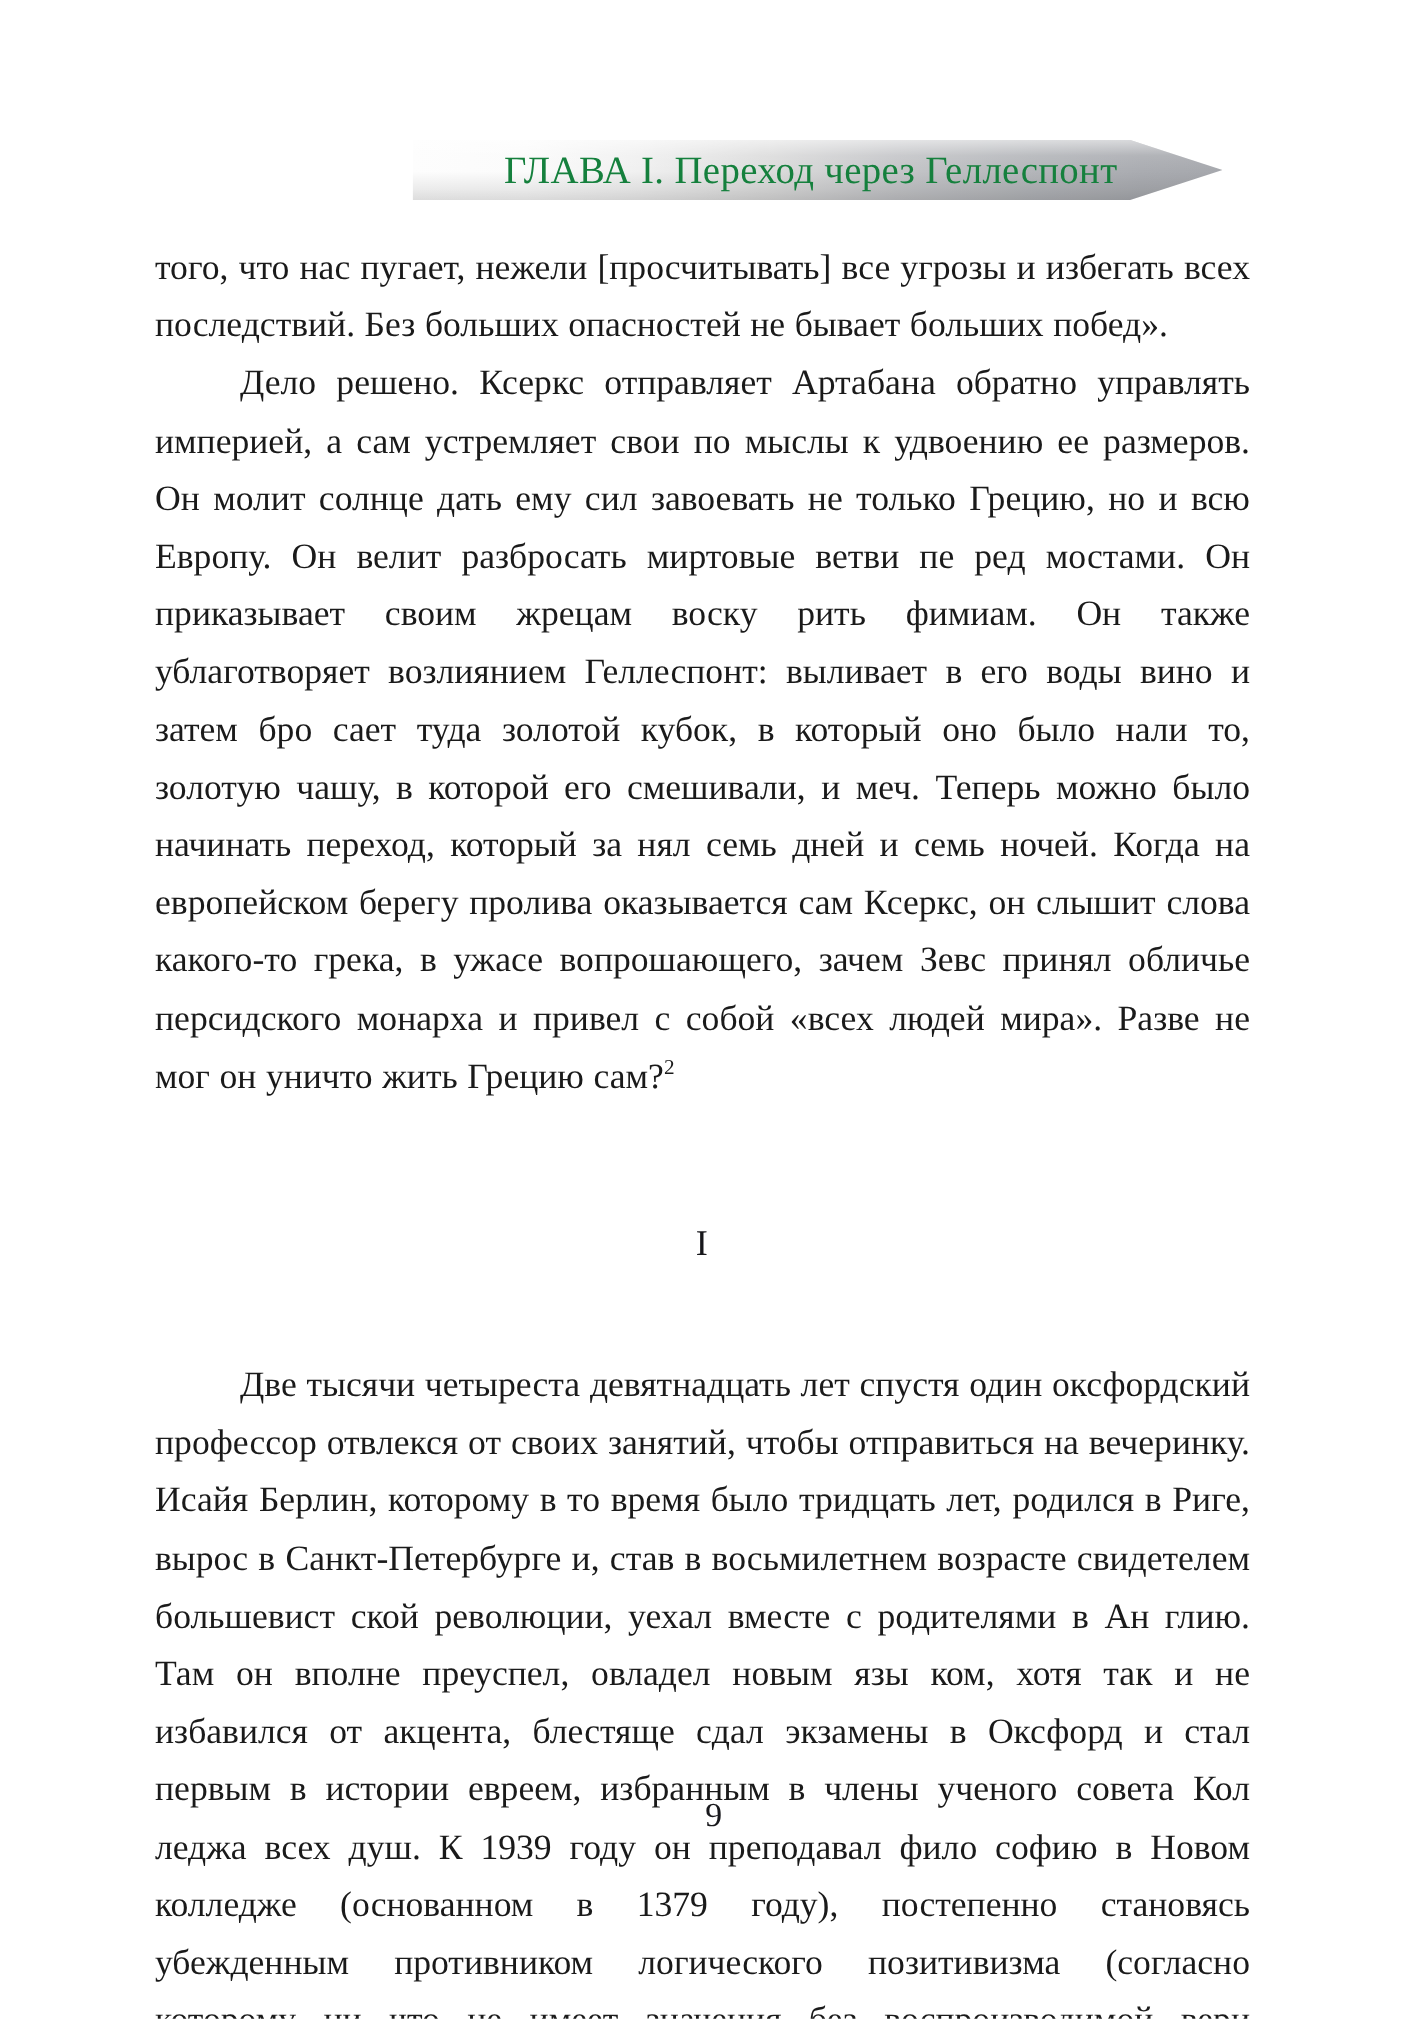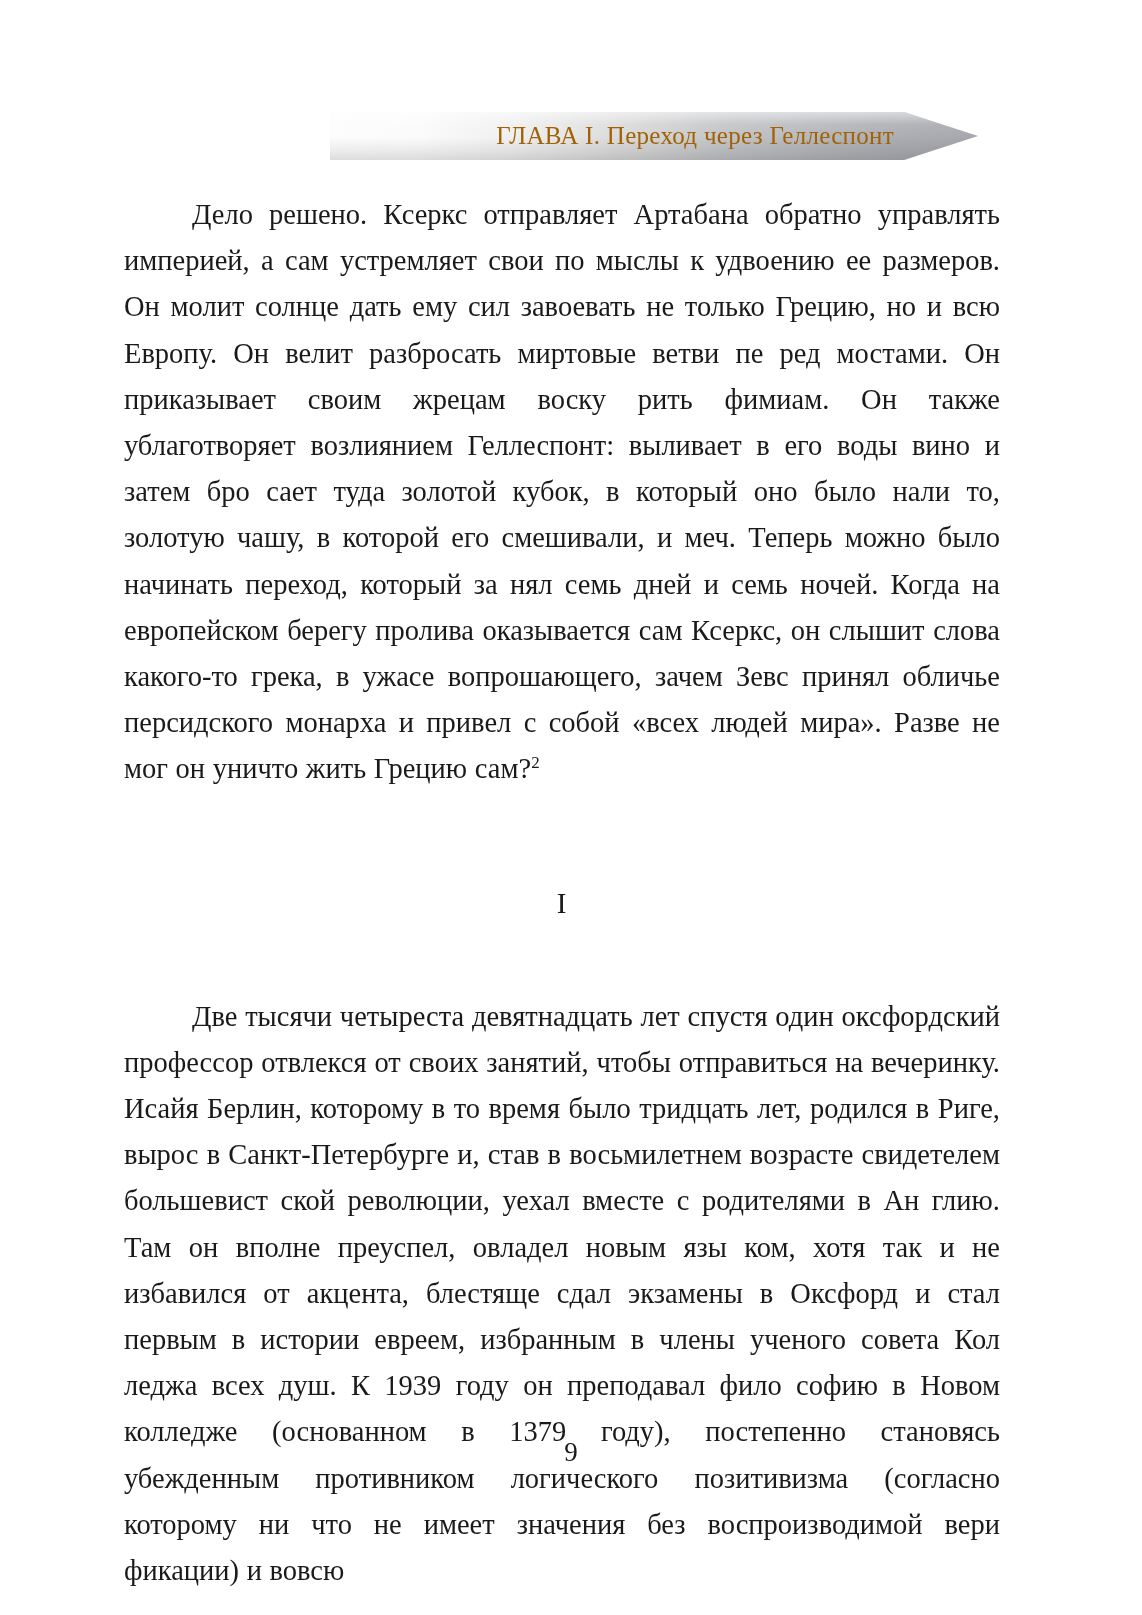--- a/index.html
+++ b/index.html
@@ -57,23 +57,23 @@
         rgba(255,255,255,0.10) 26%,
         rgba(0,0,0,0.00) 52%,
         rgba(0,0,0,0.07) 82%,
         rgba(0,0,0,0.13) 100%);
   }
   .header-title {
     position: absolute;
     right: 84px;
     top: 50%;
     transform: translateY(-50%);
-    font-size: 25px;
+    font-size: 31px;
     letter-spacing: 0.3px;
-    color: #a16207;
+    color: #15803d;
     white-space: nowrap;
     font-family: "Liberation Serif", "DejaVu Serif", serif;
   }
 
   
   .column {
     position: absolute;
     left: 124px;
     top: 192px;
     width: 876px;
@@ -132,20 +132,21 @@
 <div class="page">
 
   <div class="header-band">
     <div class="header-band-shape"></div>
     <div class="header-band-shade"></div>
     <div class="header-title">ГЛАВА I. Переход через Геллеспонт</div>
   </div>
 
   <div class="column">
 
+    <p class="para">того, что нас пугает, нежели [просчитывать] все угрозы и избегать всех последствий. Без больших опасностей не бывает больших побед».</p>
 
     <p class="para indent"><span>Дело решено. Ксеркс отправляет Артабана обратно управлять империей, а сам устремляет свои по мыслы к удвоению ее размеров. Он молит солнце дать ему сил завоевать не только Грецию, но и всю Европу. Он велит разбросать миртовые ветви пе ред мостами. Он приказывает своим жрецам воску рить фимиам. Он также ублаготворяет возлиянием Геллеспонт: выливает в его воды вино и затем бро сает туда золотой кубок, в который оно было нали то, золотую чашу, в которой его смешивали, и меч. Теперь можно было начинать переход, который за нял семь дней и семь ночей. Когда на европейском берегу пролива оказывается сам Ксеркс, он слышит слова какого-то грека, в ужасе вопрошающего, зачем Зевс принял обличье персидского монарха и привел с собой «всех людей мира». Разве не мог он уничто жить Грецию сам?</span><span class="fn">2</span></p>
 
     <div class="section-break"></div>
 
     <div class="section-numeral">I</div>
 
     <div class="section-gap"></div>
 
     <p class="para indent">Две тысячи четыреста девятнадцать лет спустя один оксфордский профессор отвлекся от своих занятий, чтобы отправиться на вечеринку. Исайя Берлин, которому в то время было тридцать лет, родился в Риге, вырос в Санкт-Петербурге и, став в восьмилетнем возрасте свидетелем большевист ской революции, уехал вместе с родителями в Ан глию. Там он вполне преуспел, овладел новым язы ком, хотя так и не избавился от акцента, блестяще сдал экзамены в Оксфорд и стал первым в истории евреем, избранным в члены ученого совета Кол леджа всех душ. К 1939 году он преподавал фило софию в Новом колледже (основанном в 1379 году), постепенно становясь убежденным противником логического позитивизма (согласно которому ни что не имеет значения без воспроизводимой вери фикации) и вовсю</p>

